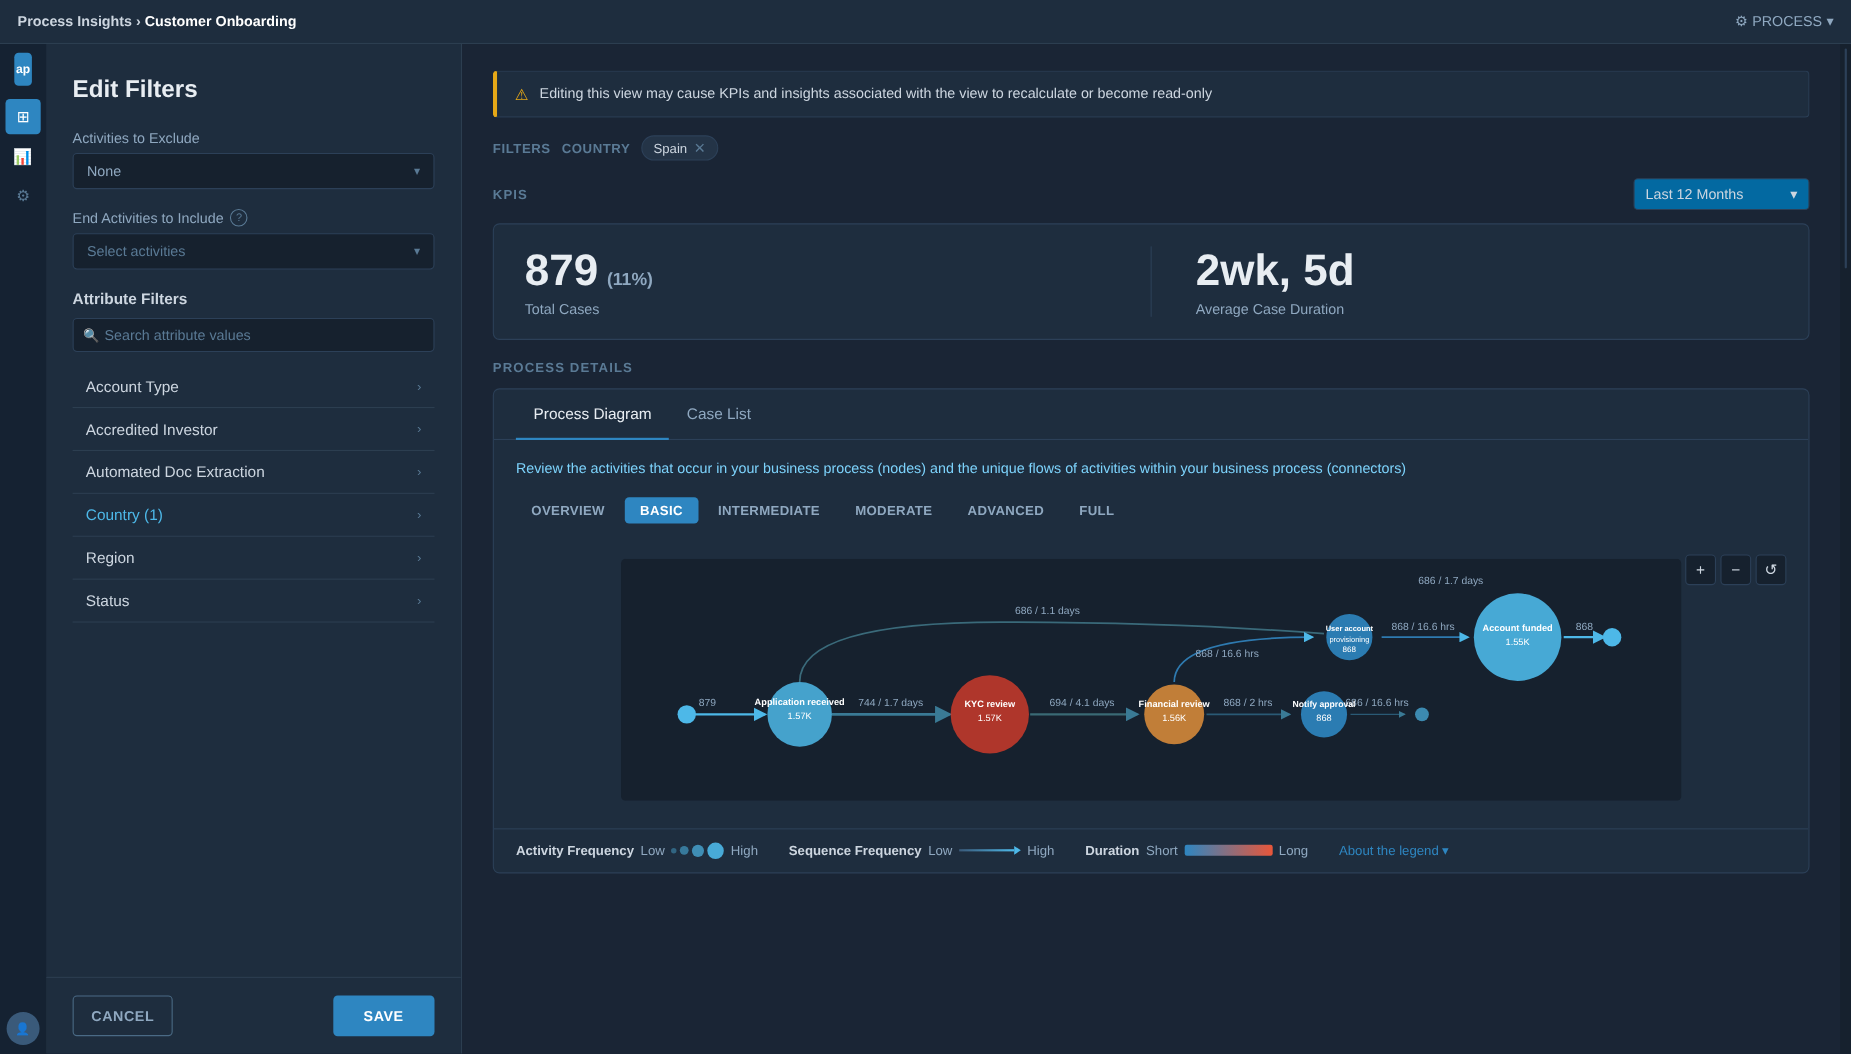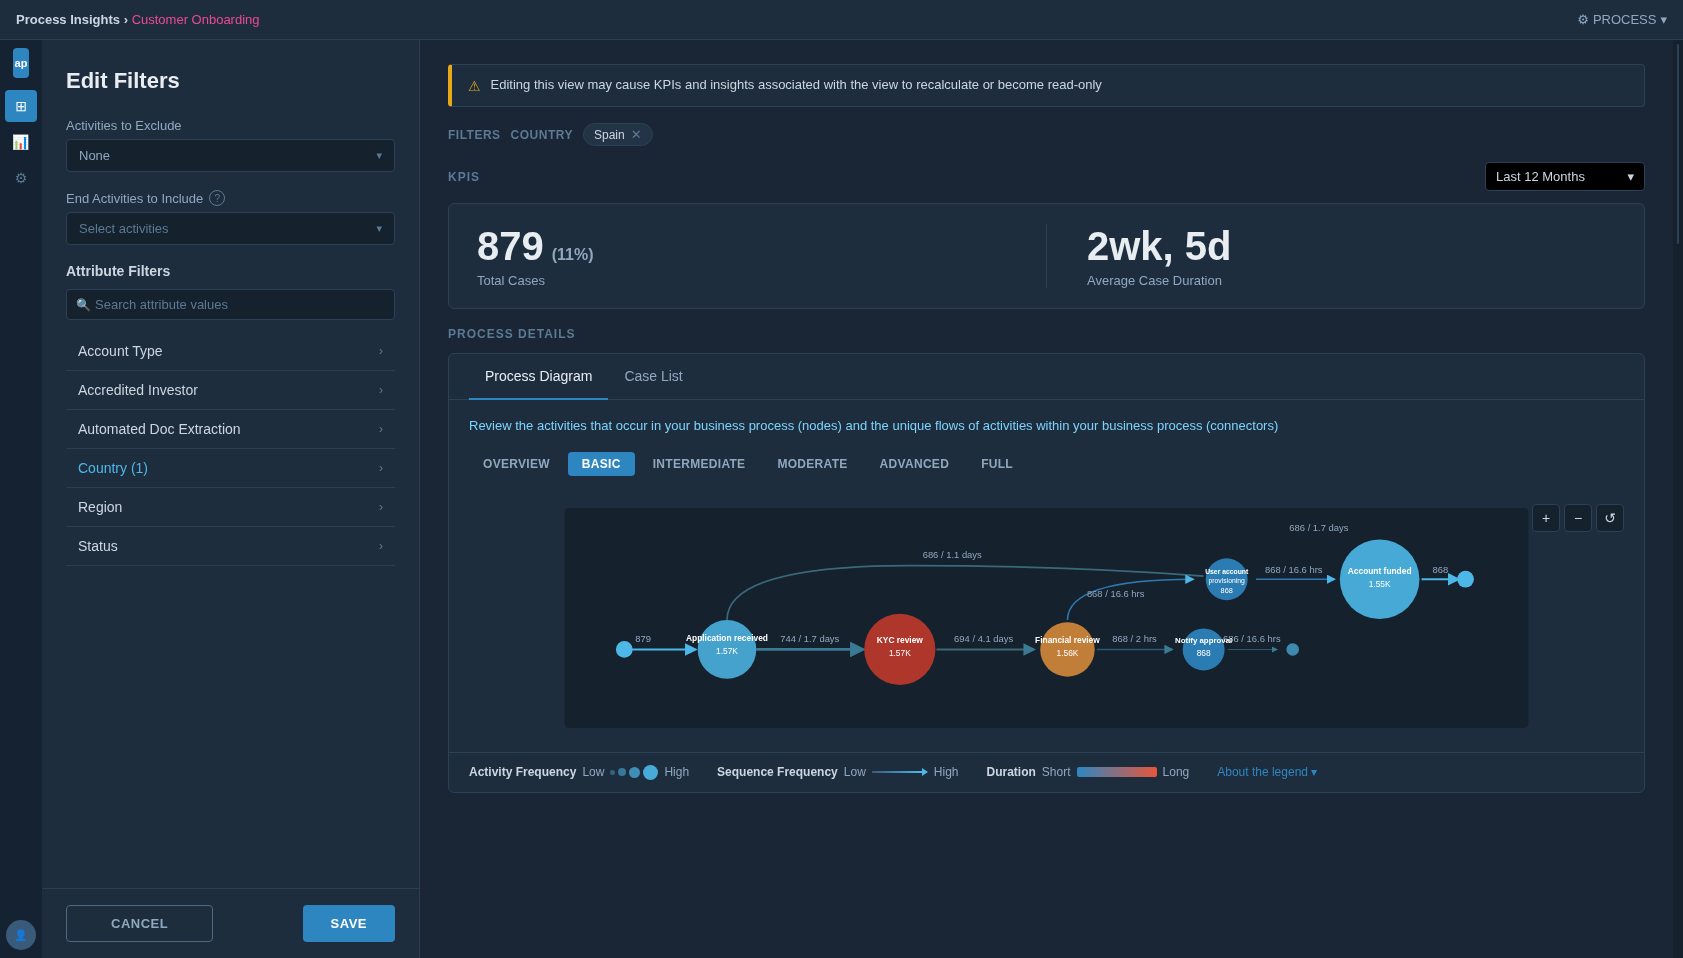--- a/index.html
+++ b/index.html
@@ -224,21 +224,21 @@
       justify-content: space-between;
       border-top: 1px solid #2c3e50;
       background: #1e2d3e;
     }
     .btn-cancel {
       background: transparent;
       border: 1px solid #4a6a85;
       color: #8fa8c0;
       font-size: 13px;
       font-weight: 600;
-      padding: 10px 44px;
+      padding: 10px 16px;
       border-radius: 4px;
       cursor: pointer;
       letter-spacing: 0.5px;
     }
     .btn-save {
       background: #2e86c1;
       border: none;
       color: white;
       font-size: 13px;
       font-weight: 600;
@@ -321,21 +321,21 @@
       justify-content: space-between;
       margin-bottom: 12px;
     }
     .kpis-label {
       font-size: 12px;
       font-weight: 700;
       letter-spacing: 1px;
       color: #5a7a95;
     }
     .kpi-period-select {
-      background: #000000;
+      background: #0369a1;
       border: 1px solid #2c4058;
       border-radius: 4px;
       color: #cdd6e0;
       font-size: 13px;
       padding: 6px 10px;
       display: flex;
       align-items: center;
       gap: 8px;
       cursor: pointer;
       min-width: 160px;
@@ -558,21 +558,21 @@
       margin: 4px;
     }
   </style>
 </head>
 <body>
 
 <div class="topbar">
   <div class="topbar-breadcrumb">
     <span>Process Insights</span>
     <span> › </span>
-    <span style="color:#ec4899;font-weight:400;">Customer Onboarding</span>
+    <span style="color:#ffffff;font-weight:700;">Customer Onboarding</span>
   </div>
   <button class="topbar-process-btn">
     <span class="gear-icon">⚙</span>
     <span>PROCESS</span>
     <span>▾</span>
   </button>
 </div>
 
 <div class="main-layout">
 

